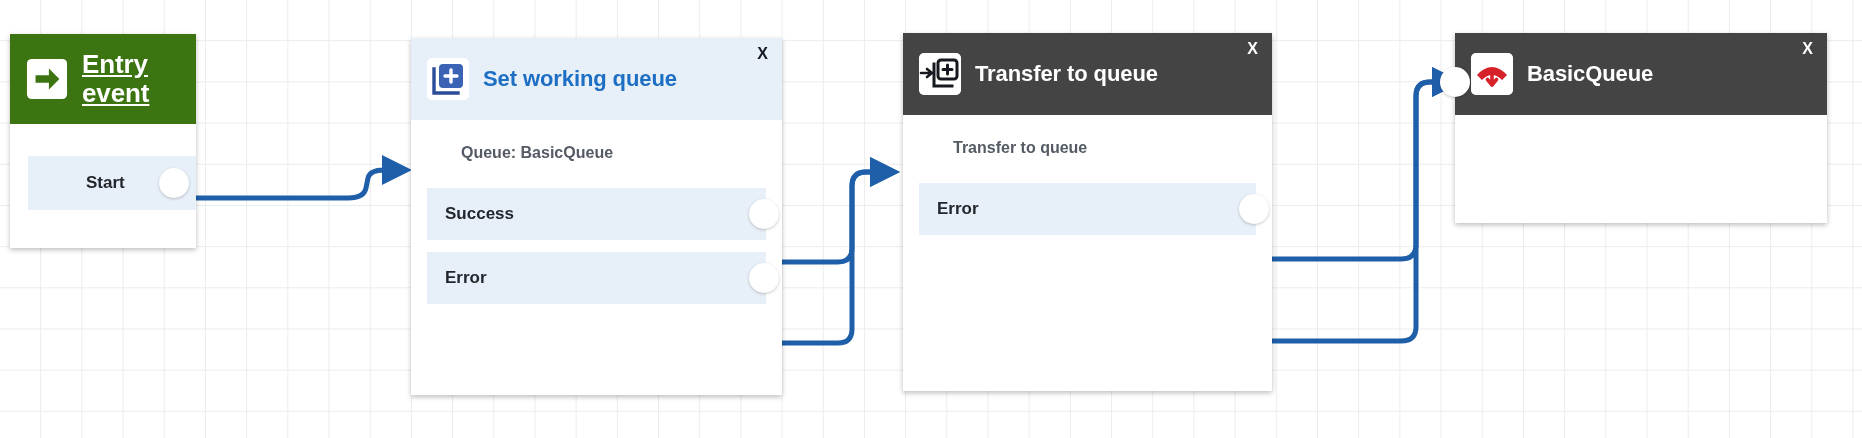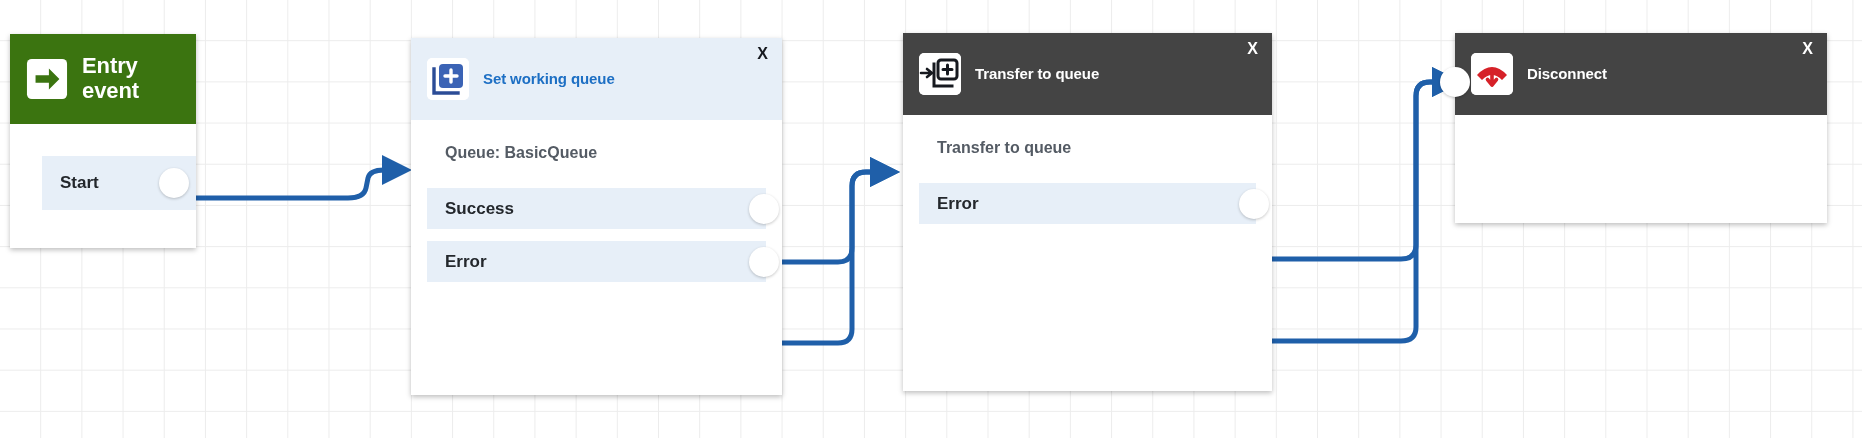--- a/index.html
+++ b/index.html
@@ -41,21 +41,21 @@
     width: 42px; height: 42px;
     background: #ffffff;
     border-radius: 6px;
     display: flex; align-items: center; justify-content: center;
     flex: 0 0 auto;
   }
   .node-header.green .node-icon { background: transparent; }
 
   .node-title {
     margin-left: 14px;
-    font-size: 15px;
+    font-size: 22px;
     font-weight: bold;
     line-height: 1.12;
     letter-spacing: -0.1px;
   }
   .node-header.green .node-title { color: #ffffff; }
   .node-header.dark  .node-title { color: #ffffff; }
   .node-header.light .node-title { color: #1d6fc4; }
 
   .close-btn {
     position: absolute;
@@ -67,26 +67,26 @@
     user-select: none;
   }
   .node-header.dark .close-btn  { color: #ffffff; }
   .node-header.light .close-btn { color: #16191f; }
 
   .node-body { padding: 0; background: #ffffff; }
   .node-subtitle {
     font-size: 16px;
     font-weight: bold;
     color: #545b64;
-    padding: 24px 0 26px 34px;
+    padding: 24px 0 26px 50px;
   }
 
   .port-row {
     position: relative;
-    height: 41px;
+    height: 52px;
     margin: 0 16px 12px 16px;
     background: #e7eff8;
     display: flex;
     align-items: center;
   }
   .port-label {
     font-size: 17px;
     font-weight: bold;
     color: #23272c;
     padding-left: 18px;
@@ -133,28 +133,28 @@
   </svg>
 
   <div class="node" style="left:10px; top:34px; width:186px; height:214px;">
     <div class="node-header green" style="height:90px;">
       <div class="node-icon">
         <svg width="44" height="44" viewBox="0 0 44 44" xmlns="http://www.w3.org/2000/svg">
           <rect x="1" y="1" width="42" height="42" rx="5" fill="#ffffff"></rect>
           <path d="M10 18 L24 18 L24 11 L35 22 L24 33 L24 26 L10 26 Z" fill="#3b7410"></path>
         </svg>
       </div>
-      <div class="node-title" style="font-size:22px;">
+      <div class="node-title" style="font-size:26px;text-decoration:underline;">
         <div>Entry</div>
         <div>event</div>
       </div>
     </div>
     <div class="node-body">
       <div class="port-spacer" style="height:32px;"></div>
-      <div class="port-row" style="margin:0 0 0 32px; height:54px;">
+      <div class="port-row" style="margin:0 0 0 18px; height:54px;padding-left:40px;">
         <span class="port-label">Start</span>
         <span class="port-dot" style="right:22px; transform:translate(50%,-50%);"></span>
       </div>
     </div>
   </div>
 
   <div class="node" style="left:411px; top:38px; width:371px; height:357px;">
     <div class="node-header light">
       <div class="node-icon">
         <svg width="42" height="42" viewBox="0 0 42 42" xmlns="http://www.w3.org/2000/svg">
@@ -205,19 +205,19 @@
 
   <div class="node" style="left:1455px; top:33px; width:372px; height:190px;">
     <div class="node-header dark">
       <div class="node-icon">
         <svg width="42" height="42" viewBox="0 0 42 42" xmlns="http://www.w3.org/2000/svg">
           <rect x="0" y="0" width="42" height="42" rx="5" fill="#ffffff"></rect>
           <path d="M6 22 Q21 6 36 22 L31 27 Q21 17 11 27 Z" fill="#d62128"></path>
           <path d="M21 21 L21 30 M16.5 26.5 L21 32 L25.5 26.5" stroke="#d62128" stroke-width="3.6" fill="none" stroke-linecap="round" stroke-linejoin="round"></path>
         </svg>
       </div>
-      <span class="node-title">Disconnect</span>
+      <span class="node-title">BasicQueue</span>
       <span class="close-btn">X</span>
       <span class="port-dot left" style="top:49px;"></span>
     </div>
   </div>
 
 </div>
 
 </body></html>

